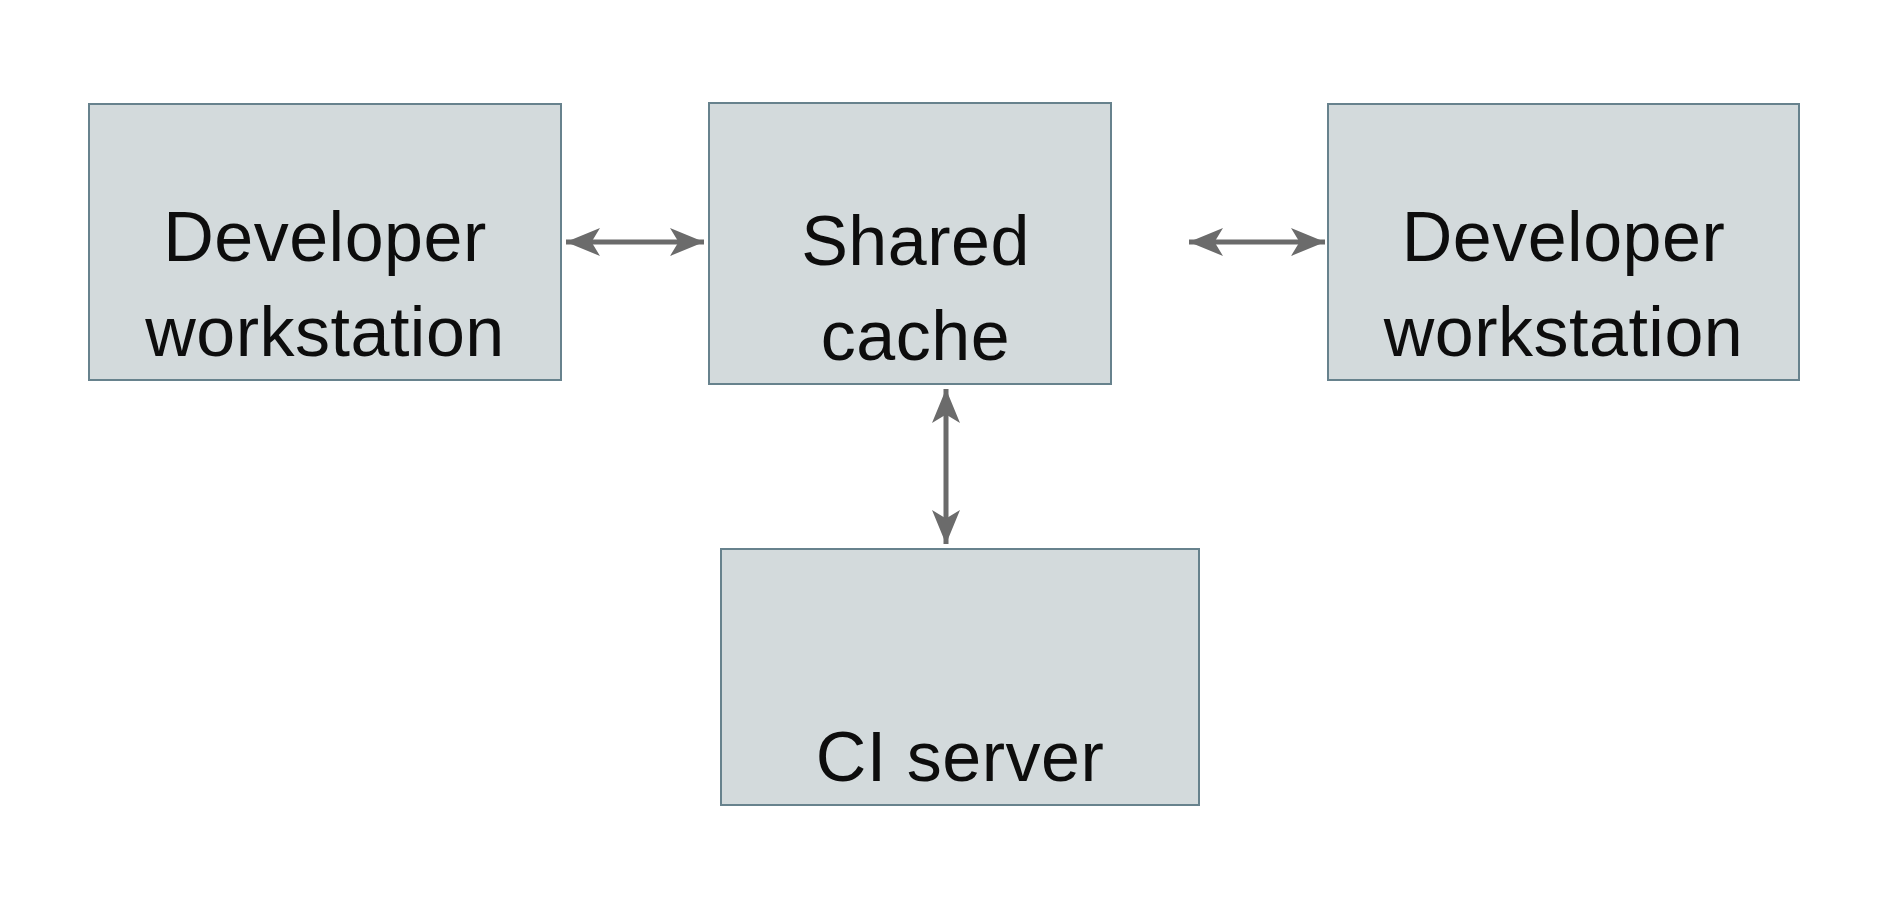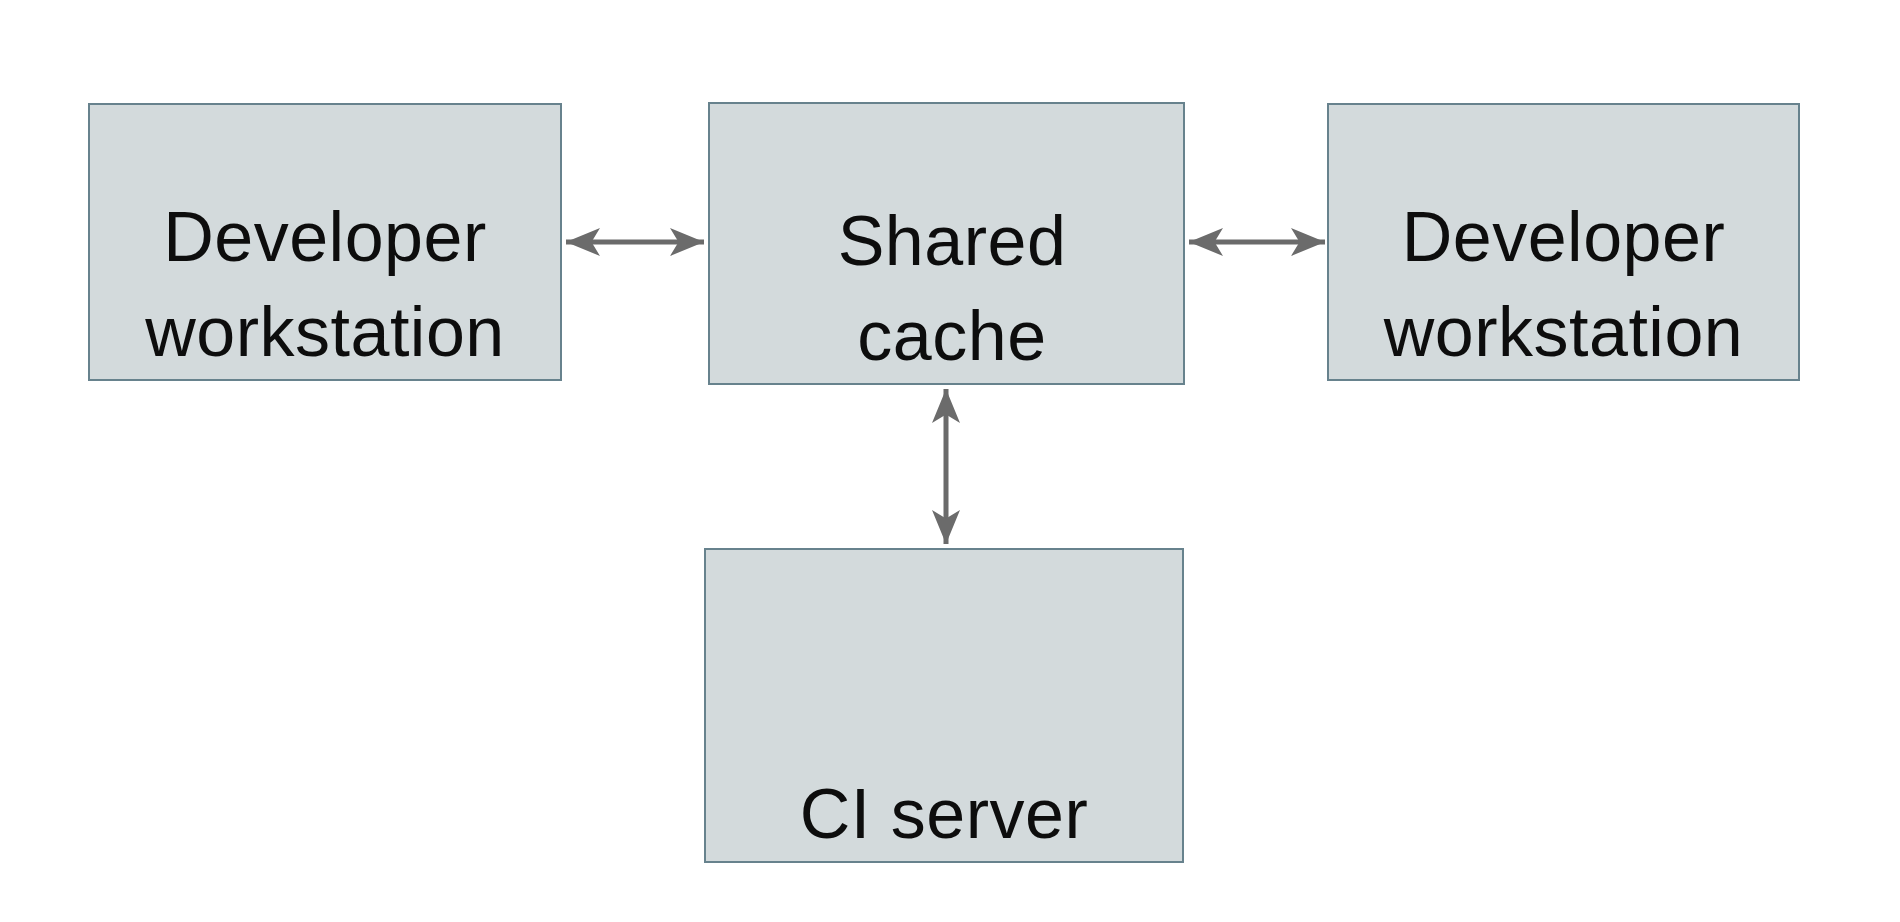--- a/index.html
+++ b/index.html
@@ -24,23 +24,23 @@
     align-items: flex-end;
     justify-content: center;
     text-align: center;
     color: var(--text, #0d0d0d);
     font-size: 70px;
     line-height: 1.35;
     white-space: pre-line;
     letter-spacing: 0.5px;
   }
   #node-dev-left   { left: 88px;   top: 103px; width: 474px; height: 278px; }
-  #node-cache      { left: 708px;  top: 102px; width: 477px; height: 283px; padding-left: 11px; }
+  #node-cache      { left: 708px;  top: 102px; width: 404px; height: 283px; padding-left: 11px; }
   #node-dev-right  { left: 1327px; top: 103px; width: 473px; height: 278px; }
-  #node-ci         { left: 704px;  top: 548px; width: 480px; height: 315px; }
+  #node-ci         { left: 720px;  top: 548px; width: 480px; height: 258px; }
 
   .edges-layer {
     position: absolute;
     left: 0; top: 0;
     width: 1900px;
     height: 922px;
     pointer-events: none;
   }
   .edge-line {
     stroke: var(--arrow, #6b6b6b);

